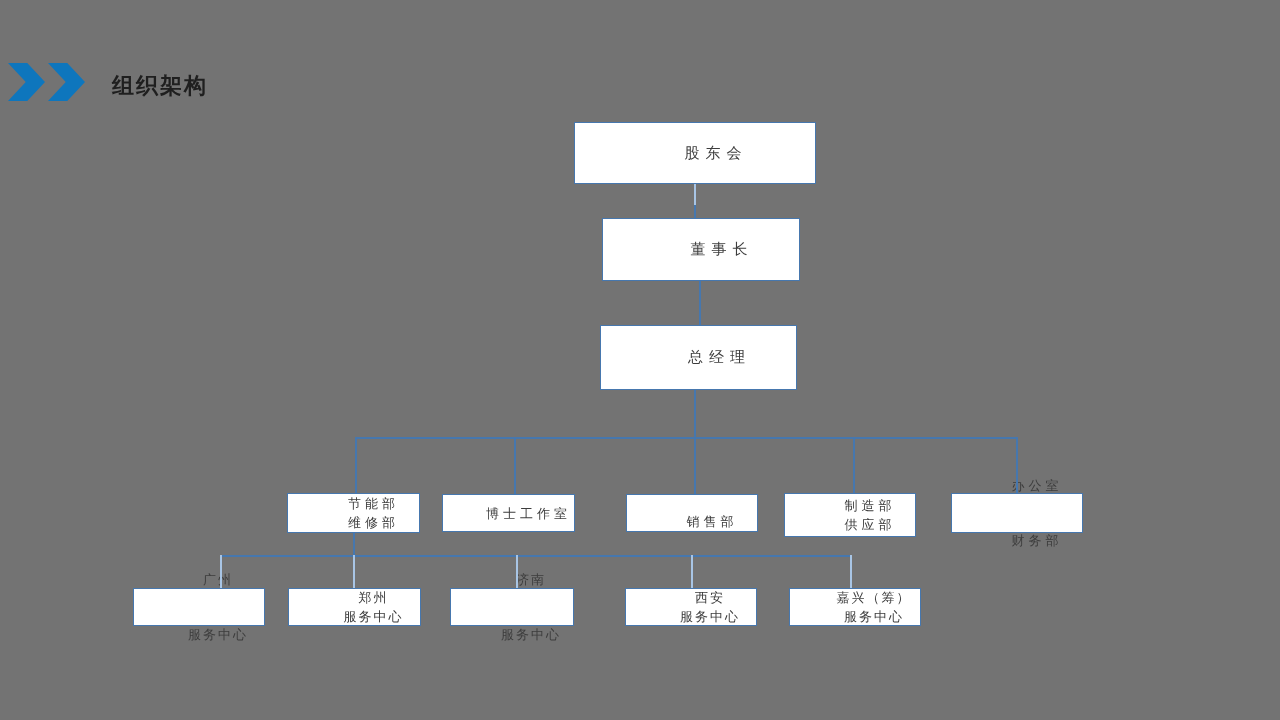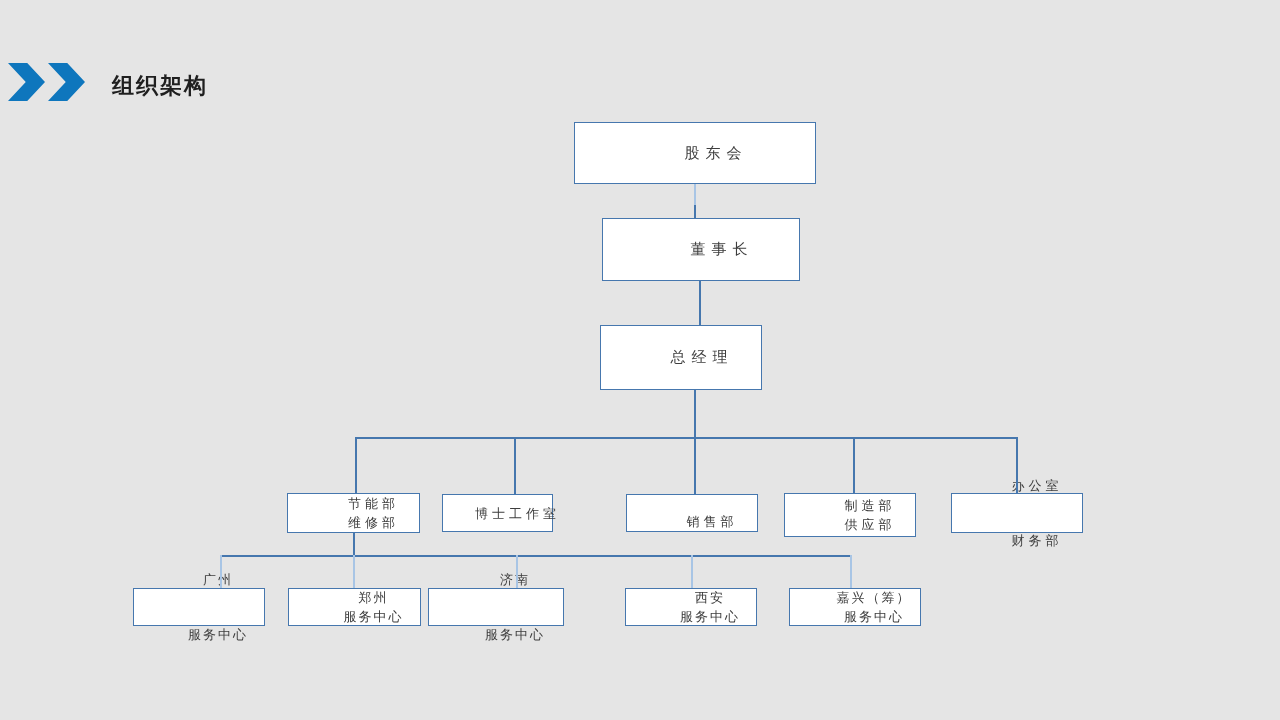--- a/index.html
+++ b/index.html
@@ -1,19 +1,19 @@
 <!DOCTYPE html>
 <html><head>
 <meta charset="utf-8">
 <style>
   html,body{margin:0;padding:0;background:#fff;}
   .slide{
     position:relative;
     width:1280px;height:720px;
-    background:#e5e5e5;
+    background:#737373;
     overflow:hidden;
     font-family:"DejaVu Sans","Liberation Sans",sans-serif;
   }
   
   .hdr{position:absolute;left:0;top:0;width:100%;height:120px;}
   .chevrons{position:absolute;left:8px;top:63px;width:72px;height:38px;}
   .chev{
     position:absolute;top:0;width:37px;height:38px;
     background:#0E76BD;
     clip-path:polygon(0 0,52% 0,100% 50%,52% 100%,0 100%,48% 50%);
@@ -60,29 +60,29 @@
   </div>
 
   <div class="node lv-top" style="left:574px;top:122px;width:242px;height:62px;">
     <span>股东会</span>
   </div>
 
   <div class="node lv-top" style="left:602px;top:218px;width:198px;height:63px;">
     <span>董事长</span>
   </div>
 
-  <div class="node lv-top" style="left:600px;top:325px;width:162px;height:65px;font-family:Liberation Mono, monospace;">
+  <div class="node lv-top" style="left:600px;top:325px;width:197px;height:65px;font-family:Liberation Mono, monospace;">
     <span>总经理</span>
   </div>
 
   <div class="node lv-dept" style="left:287px;top:493px;width:133px;height:40px;">
     <span>节能部</span>
     <span>维修部</span>
   </div>
-  <div class="node lv-dept" style="left:442px;top:494px;width:111px;height:38px;">
+  <div class="node lv-dept" style="left:442px;top:494px;width:133px;height:38px;">
     <span>博士工作室</span>
   </div>
   <div class="node lv-dept" style="left:626px;top:494px;width:132px;height:38px;justify-content:flex-end;">
     <span>销售部</span>
   </div>
   <div class="node lv-dept" style="left:784px;top:493px;width:132px;height:44px;">
     <span>制造部</span>
     <span>供应部</span>
   </div>
   <div class="node lv-dept" style="left:951px;top:493px;width:132px;height:40px;gap:36px;">
@@ -91,21 +91,21 @@
   </div>
 
   <div class="node lv-center" style="left:133px;top:588px;width:132px;height:38px;gap:36px;">
     <span>广州</span>
     <span>服务中心</span>
   </div>
   <div class="node lv-center" style="left:288px;top:588px;width:133px;height:38px;">
     <span>郑州</span>
     <span>服务中心</span>
   </div>
-  <div class="node lv-center" style="left:428px;top:588px;width:136px;height:38px;gap:36px;">
+  <div class="node lv-center" style="left:450px;top:588px;width:124px;height:38px;gap:36px;">
     <span>济南</span>
     <span>服务中心</span>
   </div>
   <div class="node lv-center" style="left:625px;top:588px;width:132px;height:38px;">
     <span>西安</span>
     <span>服务中心</span>
   </div>
   <div class="node lv-center" style="left:789px;top:588px;width:132px;height:38px;">
     <span>嘉兴（筹）</span>
     <span>服务中心</span>

